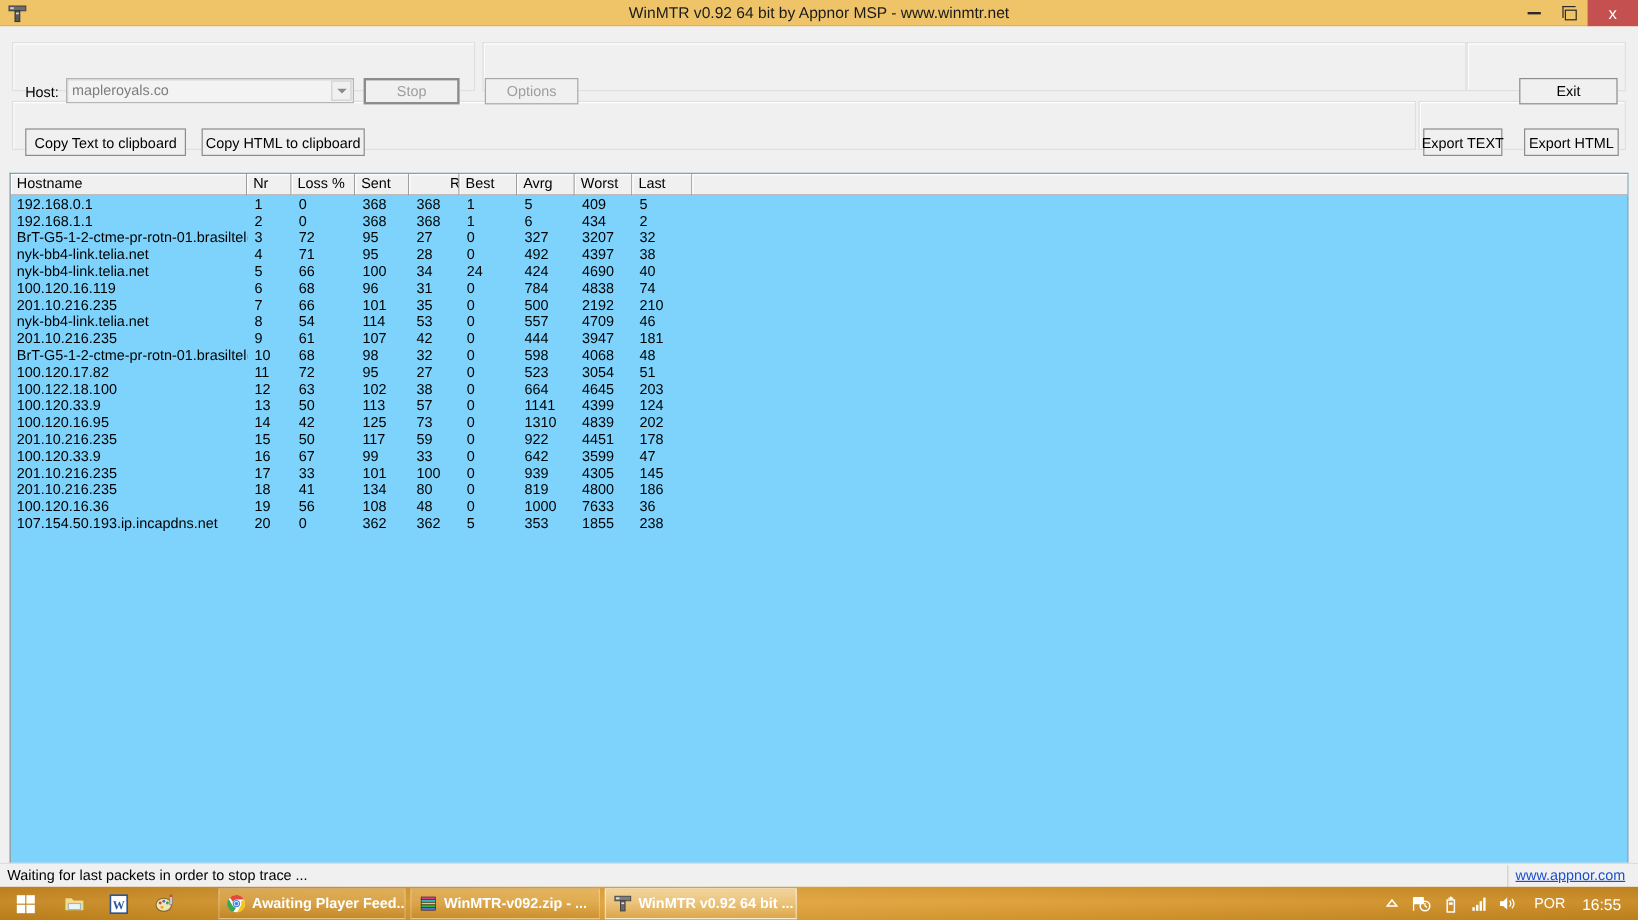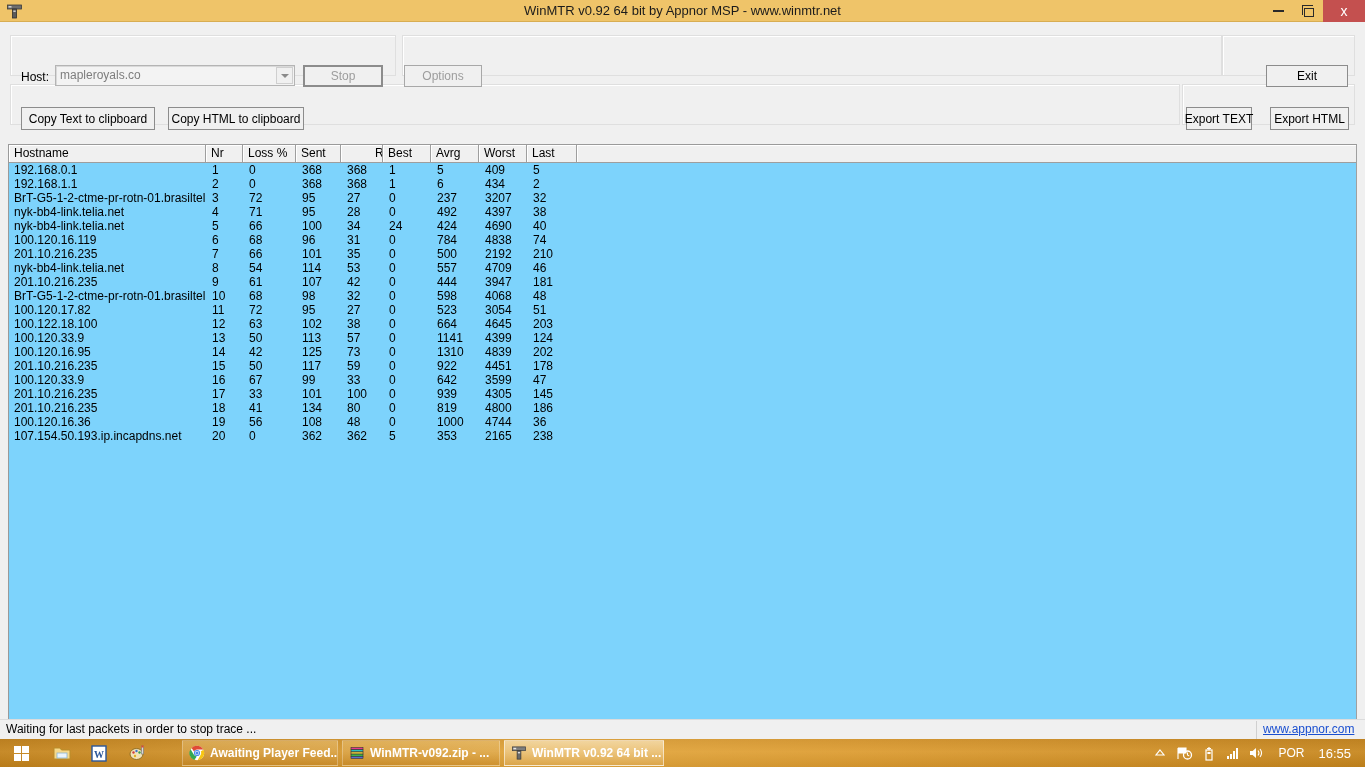--- a/index.html
+++ b/index.html
@@ -357,21 +357,21 @@
           <div class="cell c-worst num">434</div>
           <div class="cell c-last num">2</div>
         </div>
         <div class="row">
           <div class="cell c-host">BrT-G5-1-2-ctme-pr-rotn-01.brasiltele...</div>
           <div class="cell c-nr num">3</div>
           <div class="cell c-loss num">72</div>
           <div class="cell c-sent num">95</div>
           <div class="cell c-recv num">27</div>
           <div class="cell c-best num">0</div>
-          <div class="cell c-avrg num">237</div>
+          <div class="cell c-avrg num">327</div>
           <div class="cell c-worst num">3207</div>
           <div class="cell c-last num">32</div>
         </div>
         <div class="row">
           <div class="cell c-host">nyk-bb4-link.telia.net</div>
           <div class="cell c-nr num">4</div>
           <div class="cell c-loss num">71</div>
           <div class="cell c-sent num">95</div>
           <div class="cell c-recv num">28</div>
           <div class="cell c-best num">0</div>
@@ -534,32 +534,32 @@
           <div class="cell c-last num">186</div>
         </div>
         <div class="row">
           <div class="cell c-host">100.120.16.36</div>
           <div class="cell c-nr num">19</div>
           <div class="cell c-loss num">56</div>
           <div class="cell c-sent num">108</div>
           <div class="cell c-recv num">48</div>
           <div class="cell c-best num">0</div>
           <div class="cell c-avrg num">1000</div>
-          <div class="cell c-worst num">4744</div>
+          <div class="cell c-worst num">7633</div>
           <div class="cell c-last num">36</div>
         </div>
         <div class="row">
           <div class="cell c-host">107.154.50.193.ip.incapdns.net</div>
           <div class="cell c-nr num">20</div>
           <div class="cell c-loss num">0</div>
           <div class="cell c-sent num">362</div>
           <div class="cell c-recv num">362</div>
           <div class="cell c-best num">5</div>
           <div class="cell c-avrg num">353</div>
-          <div class="cell c-worst num">2165</div>
+          <div class="cell c-worst num">1855</div>
           <div class="cell c-last num">238</div>
         </div>
       </div>
   </div>
 
 </div>
 
 <div id="statusbar">
   <span id="status-text">Waiting for last packets in order to stop trace ...</span>
   <span id="status-sep"></span>

